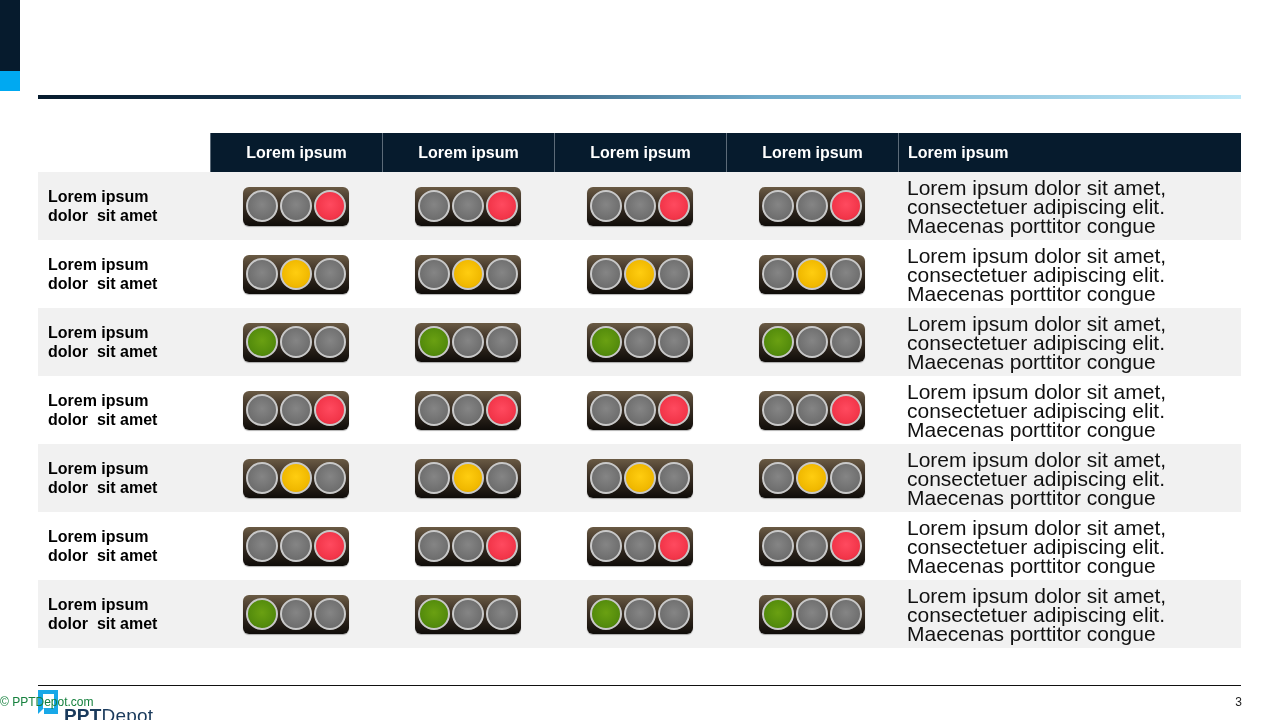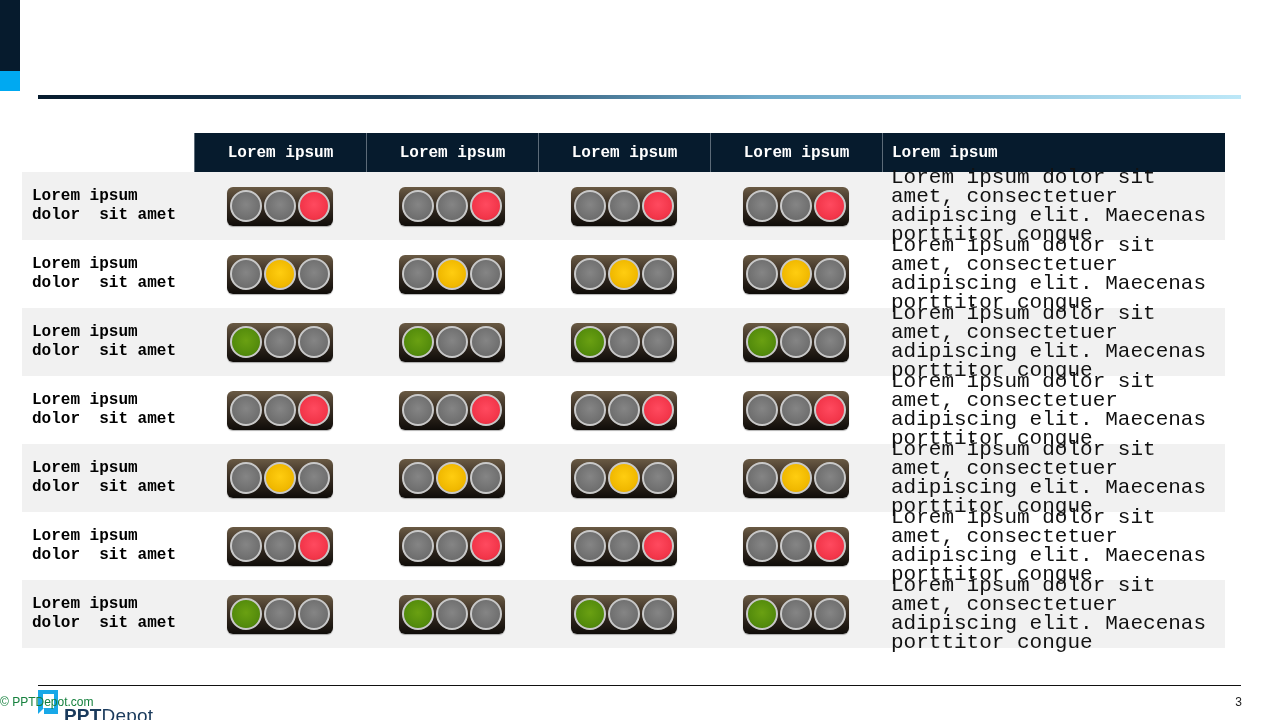--- a/index.html
+++ b/index.html
@@ -4,21 +4,21 @@
 <style>
   * { box-sizing: border-box; margin: 0; padding: 0; }
   html, body { width: 1280px; height: 720px; background: #ffffff; overflow: hidden; }
   body { position: relative; font-family: "Liberation Sans", sans-serif; color: #000; }
 
   .accent-dark { position: absolute; left: 0; top: 0; width: 20px; height: 71px; background: #061b2d; }
   .accent-blue { position: absolute; left: 0; top: 71px; width: 20px; height: 20px; background: #00a9f1; }
   .title-rule { position: absolute; left: 38px; top: 95px; width: 1203px; height: 4px;
     background: linear-gradient(to right, #061b2d 0%, #1d3f5a 30%, #6ea9c9 60%, #bde8f8 100%); }
 
-  .table { position: absolute; left: 22px; top: 133px; width: 1203px; font-family: Liberation Mono, monospace; }
+  .table { position: absolute; left: 38px; top: 133px; width: 1203px; }
   .thead { display: flex; height: 39px; }
   .th-spacer { width: 172px; }
   .th { background: #061b2d; color: #fff; font-weight: bold; font-size: 16px;
         display: flex; align-items: center; justify-content: center; height: 39px;
         border-left: 1px solid #5c6b78; }
   .th.c { width: 172px; }
   .th.desc { width: 343px; justify-content: flex-start; padding-left: 9px; }
 
   .row { display: flex; height: 68px; }
   .row.shade { background: #f1f1f1; }

